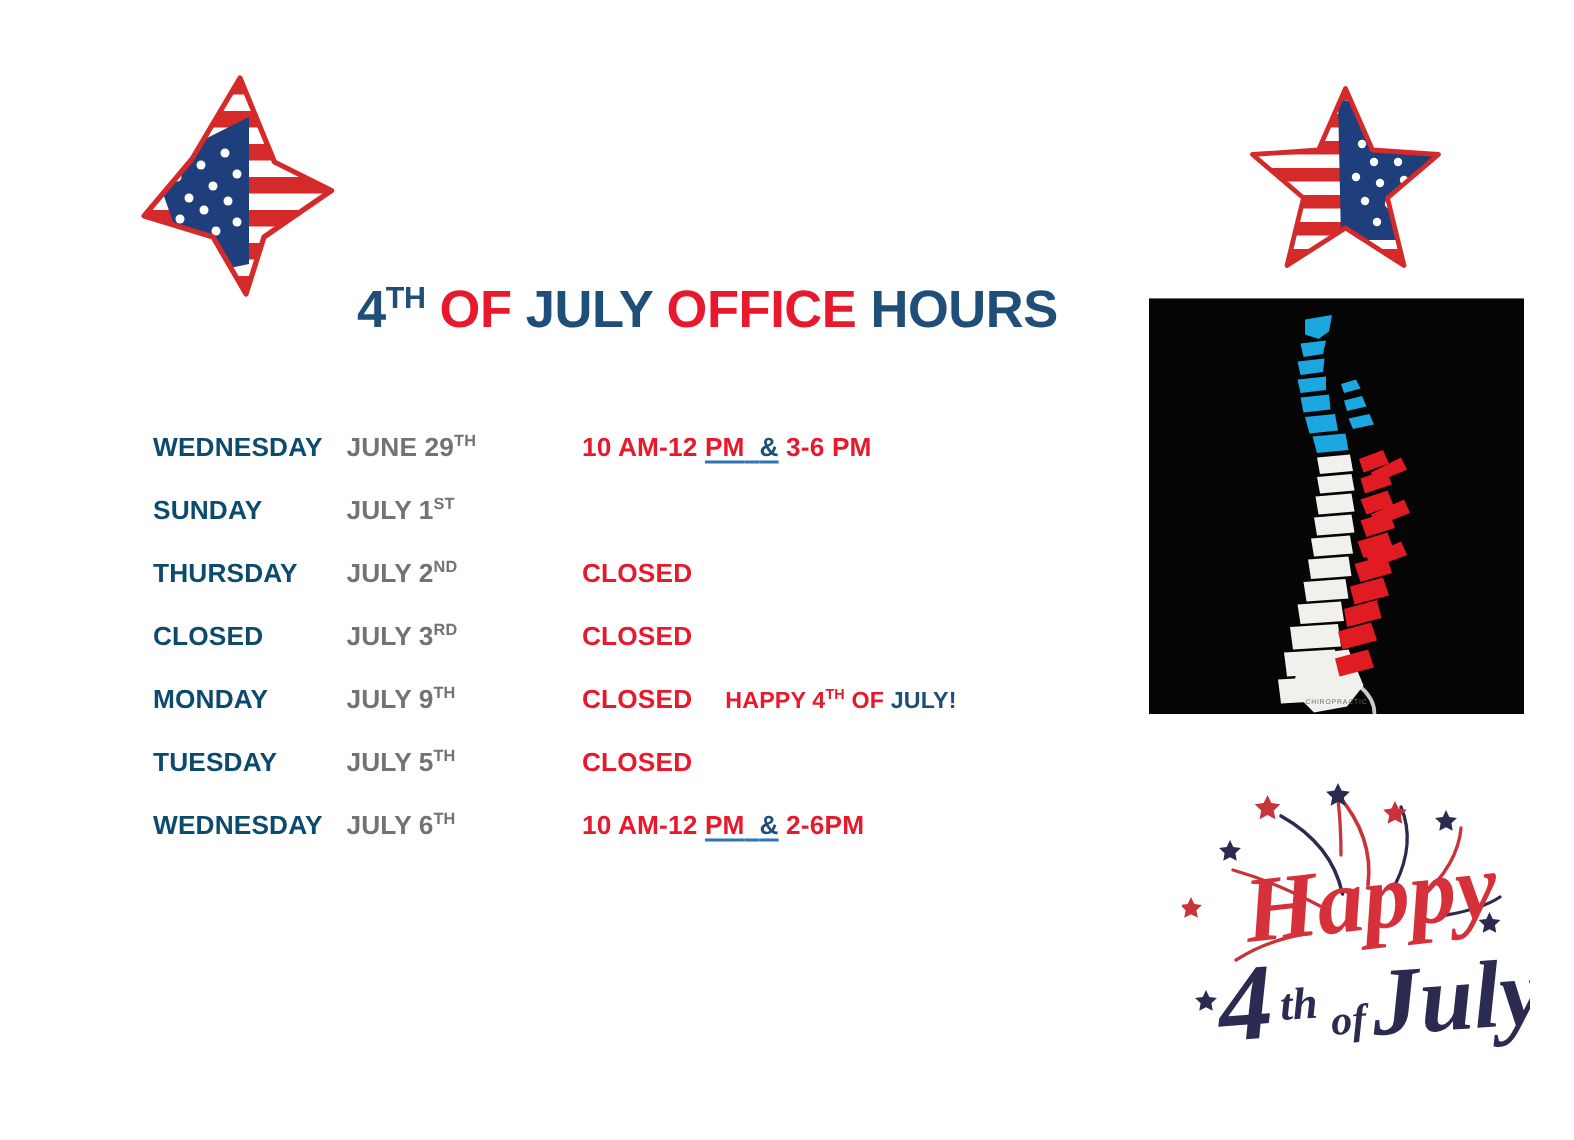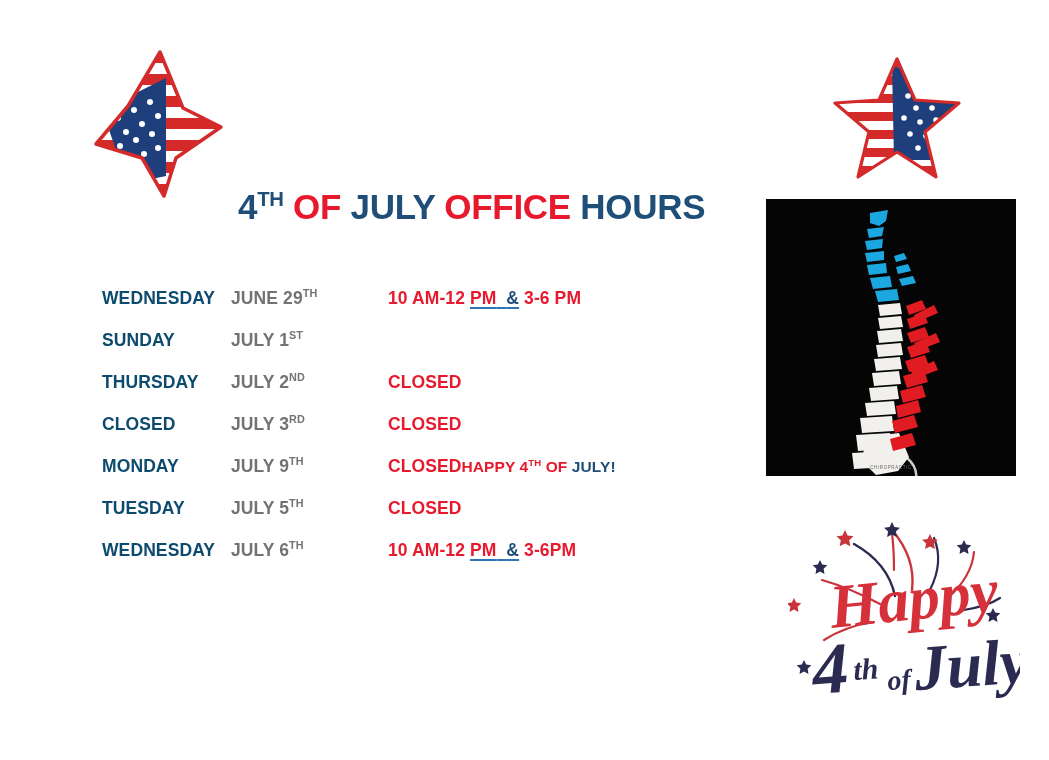--- a/index.html
+++ b/index.html
@@ -62,20 +62,21 @@
   }
   .u-blue{
     text-decoration:underline;
     text-decoration-color:#2E75B6;
     text-underline-offset:3px;
     text-decoration-thickness:1.5px;
   }
   .amp{color:#1F4E79;}
   .note-navy{color:#1F4E79;}
   .note{
+    margin-left:22px;
     font-size:15.5px;
   }
 
   
   .star-wrap{position:absolute;}
   .star-wrap svg{display:block;}
 
   
   .spine-card{
     position:absolute;
@@ -228,21 +229,21 @@
 
     <div class="srow">
       <span class="c-day">TUESDAY</span>
       <span class="c-date"><span>JULY 5</span><sup>TH</sup></span>
       <span class="c-hours">CLOSED</span>
     </div>
 
     <div class="srow">
       <span class="c-day">WEDNESDAY</span>
       <span class="c-date"><span>JULY 6</span><sup>TH</sup></span>
-      <span class="c-hours"><span>10 AM-12 </span><span class="u-blue">PM</span><span class="u-blue">&nbsp; </span><span class="u-blue amp">&amp;</span><span> 3-6PM</span></span>
+      <span class="c-hours"><span>10 AM-12 </span><span class="u-blue">PM</span><span class="u-blue">&nbsp; </span><span class="u-blue amp">&amp;</span><span> 2-6PM</span></span>
     </div>
 
   </div>
 
   <div class="spine-card">
     <svg width="250" height="277" viewBox="0 0 250 277">
       <rect x="0" y="0" width="250" height="277" fill="#050505"></rect>
 
       <g fill="#1BA8E0">
         <path d="M104 14 L122 11 L120 22 L113 27 L104 24 Z"></path>

